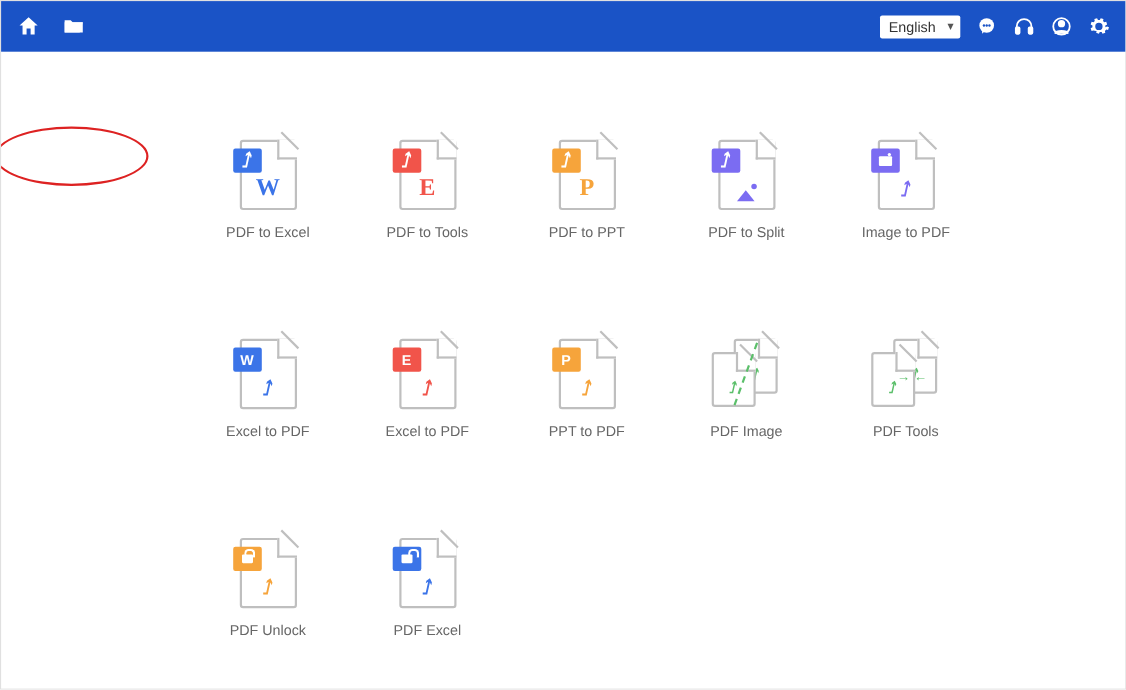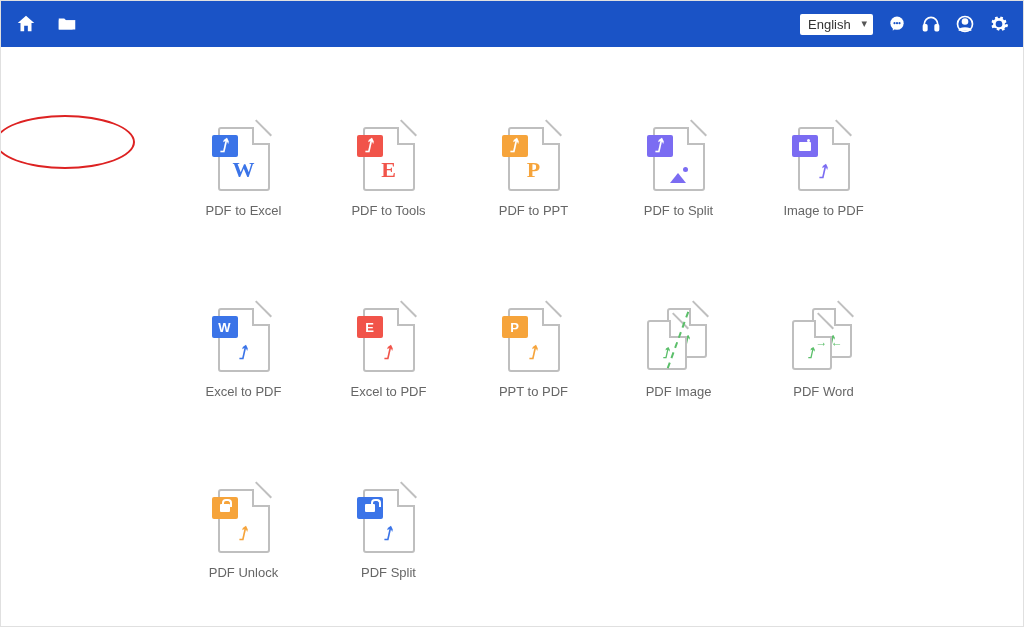--- a/index.html
+++ b/index.html
@@ -217,38 +217,38 @@
       <div class="tool">
         <div class="doc-pair">
           <div class="doc back">
               <div class="inner-glyph"><span class="char c-green pdf-arrow" style="font-size:14px">⭜</span></div>
             </div>
           <div class="doc front">
               <div class="inner-glyph"><span class="char c-green pdf-arrow" style="font-size:14px">⭜</span></div>
             </div>
           <div class="merge-arrows">→ ←</div>
         </div>
-        <div class="tool-label">PDF Word</div>
+        <div class="tool-label">PDF Tools</div>
       </div>
 
       <div class="tool">
         <div class="doc">
           <div class="badge b-orange">
               <div class="mini-lock"></div>
             </div>
           <div class="inner-glyph"><span class="char c-orange pdf-arrow">⭜</span></div>
         </div>
         <div class="tool-label">PDF Unlock</div>
       </div>
 
       <div class="tool">
         <div class="doc">
           <div class="badge b-blue">
               <div class="mini-lock mini-unlock"></div>
             </div>
           <div class="inner-glyph"><span class="char c-blue pdf-arrow">⭜</span></div>
         </div>
-        <div class="tool-label">PDF Split</div>
+        <div class="tool-label">PDF Excel</div>
       </div>
 
     </div>
   </div>
 </div>
 
 </body></html>

